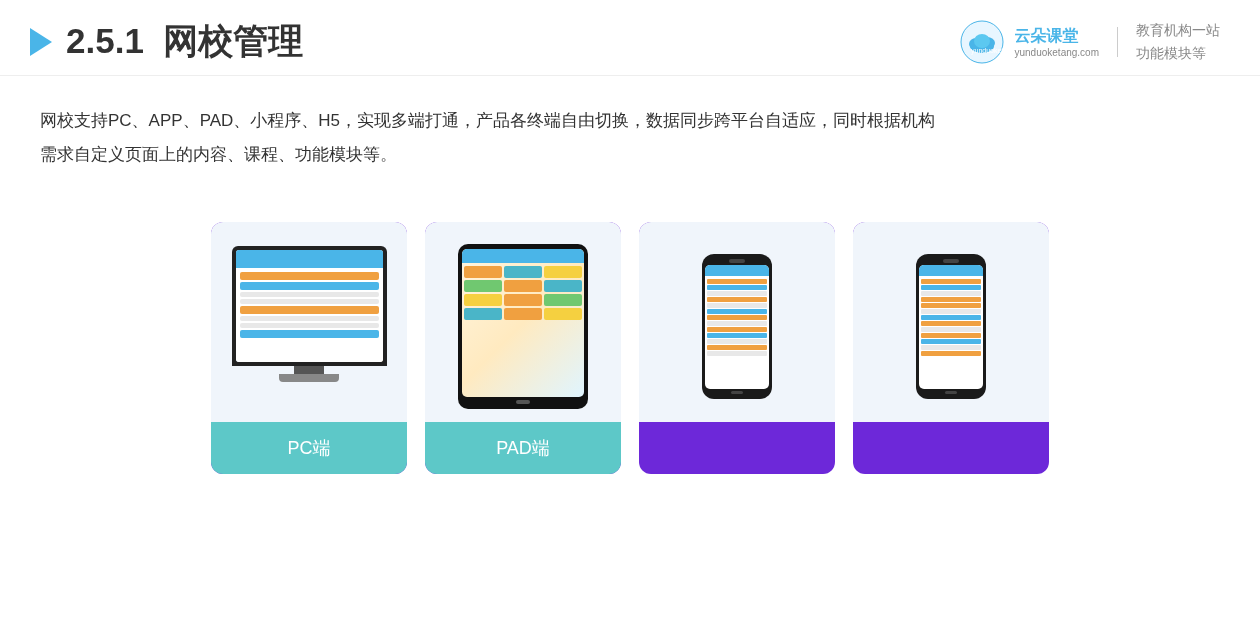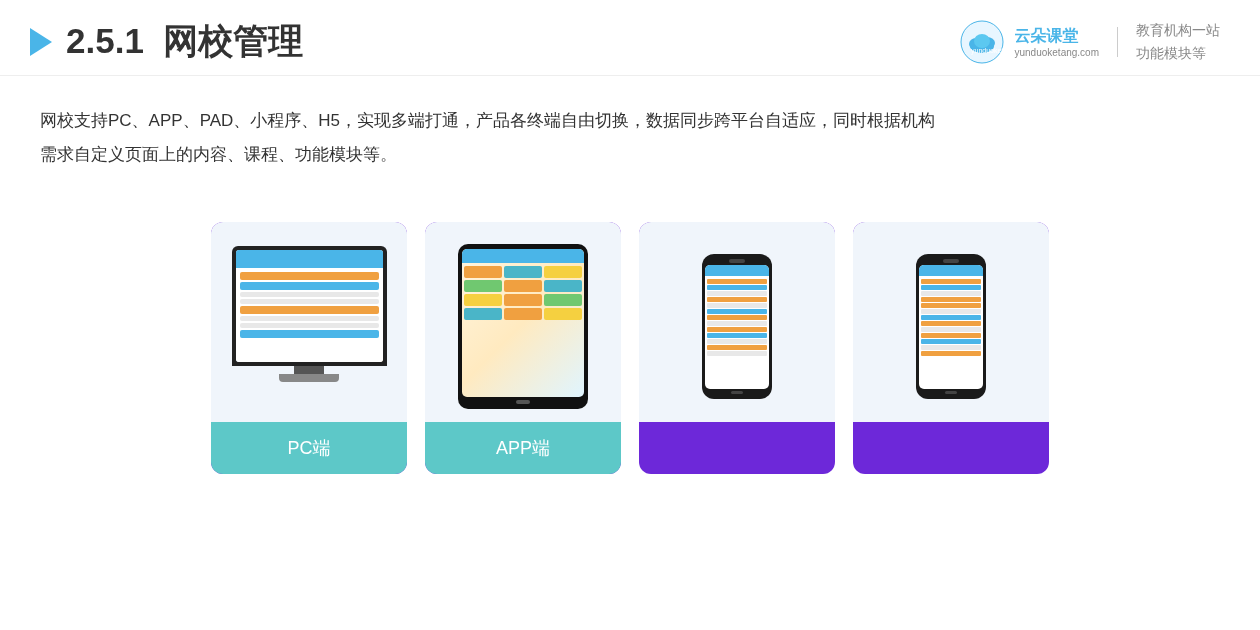--- a/index.html
+++ b/index.html
@@ -453,21 +453,21 @@
               <div class="pad-cell"></div>
               <div class="pad-cell green"></div>
               <div class="pad-cell teal"></div>
               <div class="pad-cell"></div>
               <div class="pad-cell yellow"></div>
             </div>
           </div>
           <div class="pad-home"></div>
         </div>
       </div>
-      <div class="card-label">APP端</div>
+      <div class="card-label">PAD端</div>
     </div>
 
     <div class="card">
       <div class="card-image-area">
         <div class="mini-phone">
           <div class="mini-notch"></div>
           <div class="mini-screen">
             <div class="mini-bar"></div>
             <div class="mini-rows">
               <div class="mini-row"></div>

